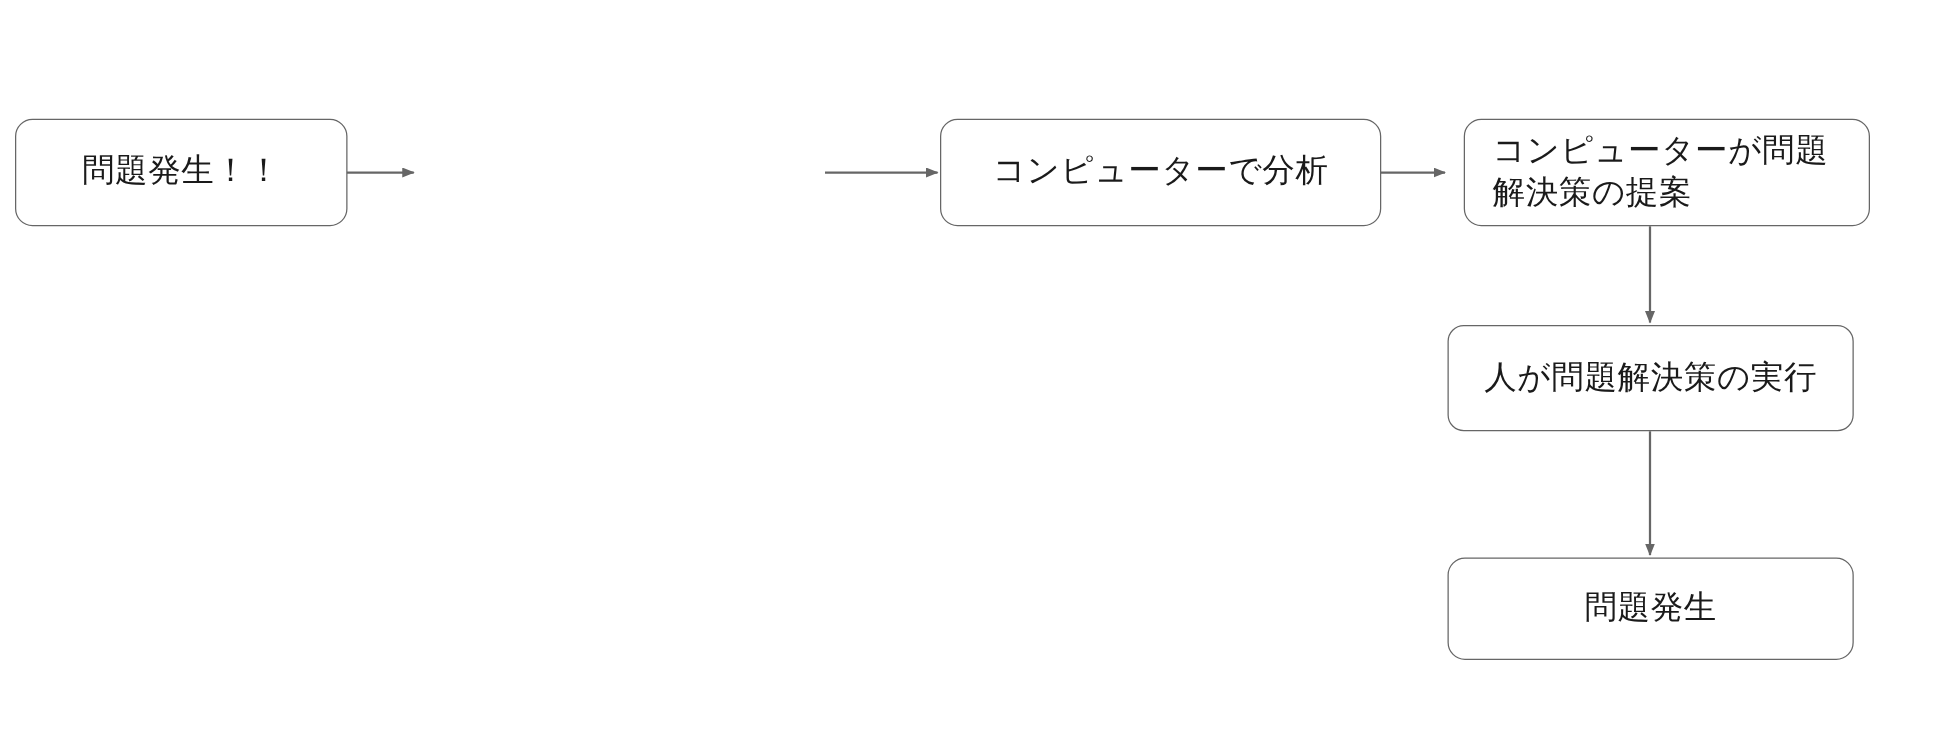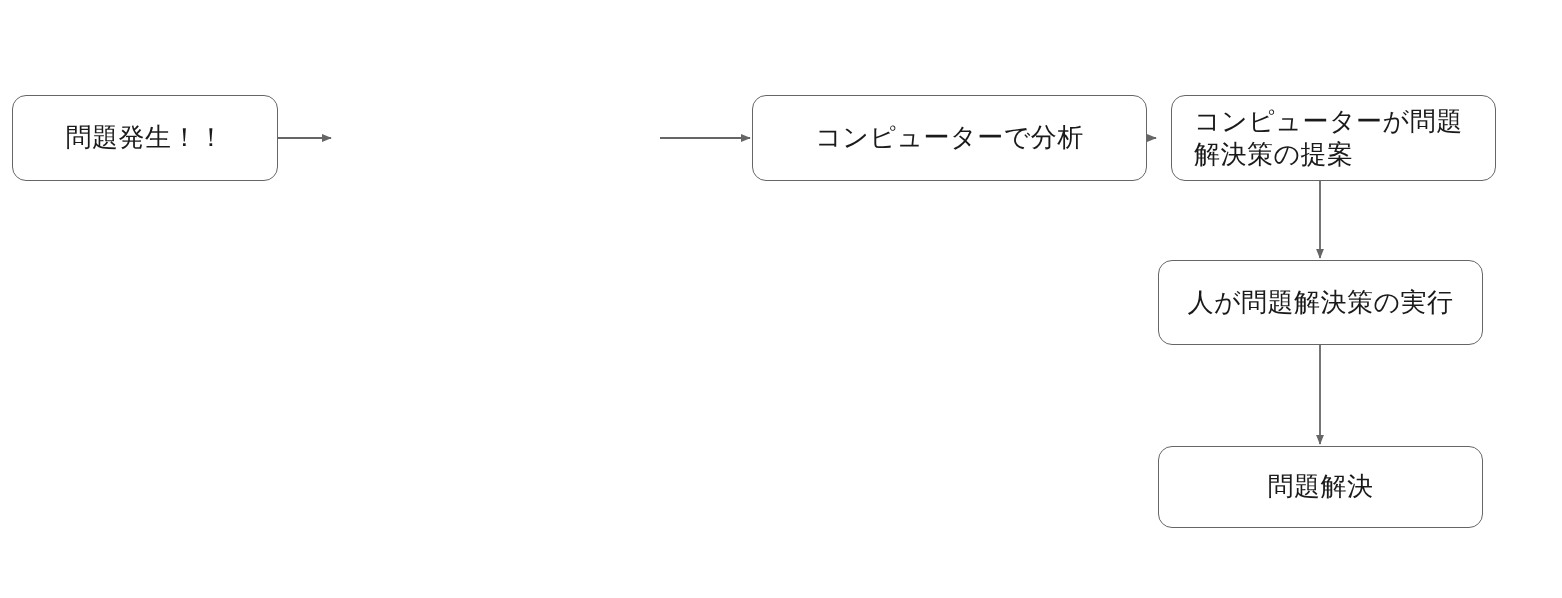--- a/index.html
+++ b/index.html
@@ -85,30 +85,30 @@
     <g>
       <line x1="1320" y1="345" x2="1320" y2="444" stroke="#666666" stroke-width="1.8" marker-end="url(#arrowhead)"></line>
     </g>
   </svg>
 
   <div class="node center" style="left:12px; top:95px; width:266px; height:86px;">
     <span class="node-label">問題発生！！</span>
   </div>
 
 
-  <div class="node center" style="left:752px; top:95px; width:395px; height:86px;">
+  <div class="node center" style="left:752px; top:95px; width:353px; height:86px;">
     <span class="node-label">コンピューターで分析</span>
   </div>
 
   <div class="node leftalign" style="left:1158px; top:95px; width:325px; height:86px;">
     <span class="node-label">コンピューターが問題
 解決策の提案</span>
   </div>
 
-  <div class="node center" style="left:1158px; top:260px; width:325px; height:85px;">
+  <div class="node center" style="left:1158px; top:260px; width:325px; height:85px;border-radius:13px;">
     <span class="node-label">人が問題解決策の実行</span>
   </div>
 
   <div class="node center" style="left:1158px; top:446px; width:325px; height:82px;">
-    <span class="node-label">問題解決</span>
+    <span class="node-label">問題発生</span>
   </div>
 
 </div>
 
 </body></html>

